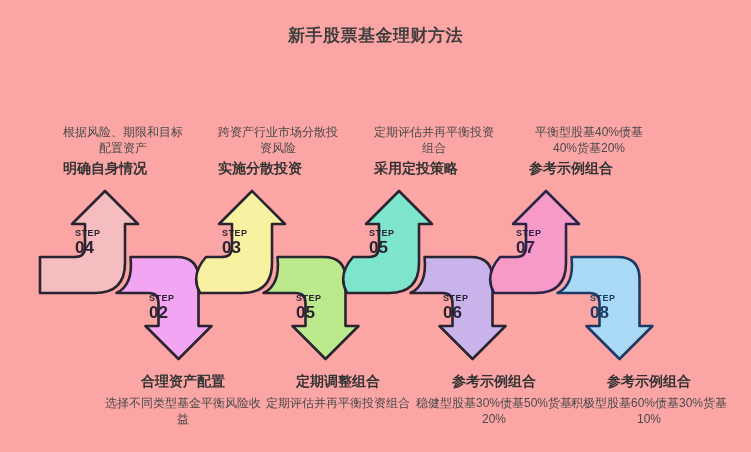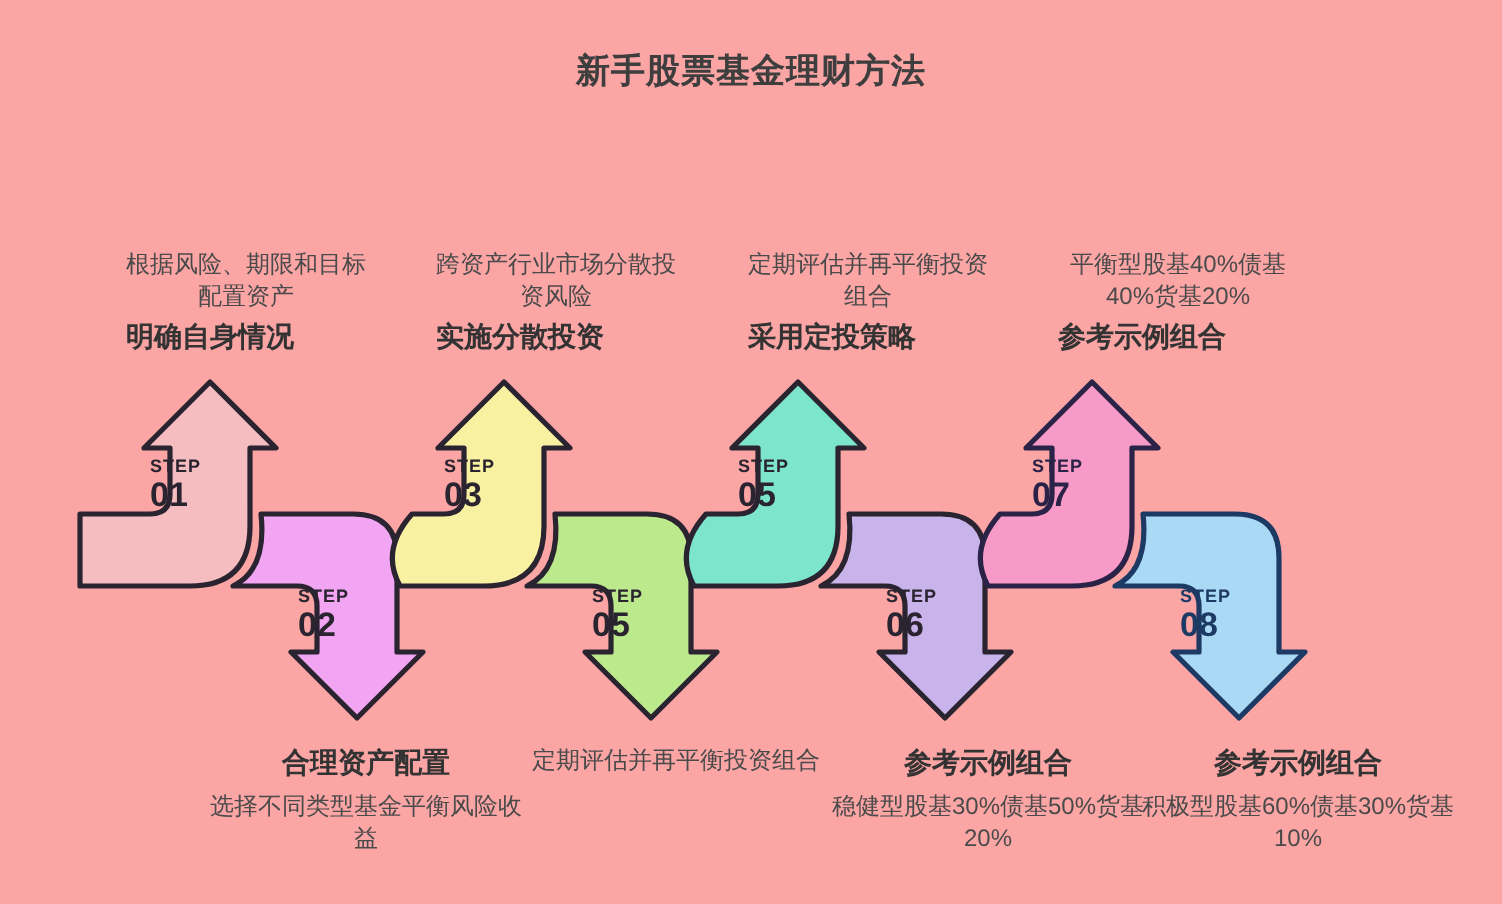--- a/index.html
+++ b/index.html
@@ -47,21 +47,21 @@
       <path d="M 206 257 L 222 257 Q 232 257 232 247 L 232 224 L 219 224 L 252 191 L 285 224 L 272 224 L 272 263 Q 272 293 242 293 L 200 293 Q 190 275 206 257 Z" fill="#F8F1A2" stroke="#2A2430" stroke-width="2.6" stroke-linejoin="round"></path>
       <path d="M 277.5 257 L 323.5 257 Q 345.5 257 345.5 279 L 345.5 326 L 358.5 326 L 325.5 359 L 292.5 326 L 305.5 326 L 305.5 303 Q 305.5 293 295.5 293 L 263.5 293 Q 280.5 285 277.5 257 Z" fill="#BCE98C" stroke="#2A2430" stroke-width="2.6" stroke-linejoin="round"></path>
       <path d="M 353 257 L 369 257 Q 379 257 379 247 L 379 224 L 366 224 L 399 191 L 432 224 L 419 224 L 419 263 Q 419 293 389 293 L 347 293 Q 337 275 353 257 Z" fill="#7CE5CB" stroke="#2A2430" stroke-width="2.6" stroke-linejoin="round"></path>
       <path d="M 424.5 257 L 470.5 257 Q 492.5 257 492.5 279 L 492.5 326 L 505.5 326 L 472.5 359 L 439.5 326 L 452.5 326 L 452.5 303 Q 452.5 293 442.5 293 L 410.5 293 Q 427.5 285 424.5 257 Z" fill="#C8B3EB" stroke="#2A2430" stroke-width="2.6" stroke-linejoin="round"></path>
       <path d="M 500 257 L 516 257 Q 526 257 526 247 L 526 224 L 513 224 L 546 191 L 579 224 L 566 224 L 566 263 Q 566 293 536 293 L 494 293 Q 484 275 500 257 Z" fill="#F89AC8" stroke="#2B2347" stroke-width="2.6" stroke-linejoin="round"></path>
       <path d="M 571.5 257 L 617.5 257 Q 639.5 257 639.5 279 L 639.5 326 L 652.5 326 L 619.5 359 L 586.5 326 L 599.5 326 L 599.5 303 Q 599.5 293 589.5 293 L 557.5 293 Q 574.5 285 571.5 257 Z" fill="#A9D9F4" stroke="#1D3A64" stroke-width="2.6" stroke-linejoin="round"></path>
     </svg>
 
   <div class="step-badge" style="left:75px;top:229px;color:#2a2430">
     <span class="sw">STEP</span>
-    <span class="sn">01</span>
+    <span class="sn">04</span>
   </div>
   <div class="step-badge" style="left:149px;top:294px;color:#2a2430">
     <span class="sw">STEP</span>
     <span class="sn">02</span>
   </div>
   <div class="step-badge" style="left:222px;top:229px;color:#2a2430">
     <span class="sw">STEP</span>
     <span class="sn">03</span>
   </div>
   <div class="step-badge" style="left:296px;top:294px;color:#2a2430">
@@ -100,20 +100,21 @@
   <div class="tblock top" style="left:491px;top:124px;">
     <div class="desc">平衡型股基40%债基40%货基20%</div>
     <div class="btitle">参考示例组合</div>
   </div>
 
   <div class="tblock bottom" style="left:103px;top:372px;">
     <div class="btitle">合理资产配置</div>
     <div class="desc">选择不同类型基金平衡风险收益</div>
   </div>
   <div class="tblock bottom" style="left:258px;top:372px;">
+    <div class="btitle">定期调整组合</div>
     <div class="desc">定期评估并再平衡投资组合</div>
   </div>
   <div class="tblock bottom" style="left:414px;top:372px;">
     <div class="btitle">参考示例组合</div>
     <div class="desc">稳健型股基30%债基50%货基20%</div>
   </div>
   <div class="tblock bottom" style="left:569px;top:372px;">
     <div class="btitle">参考示例组合</div>
     <div class="desc">积极型股基60%债基30%货基10%</div>
   </div>

